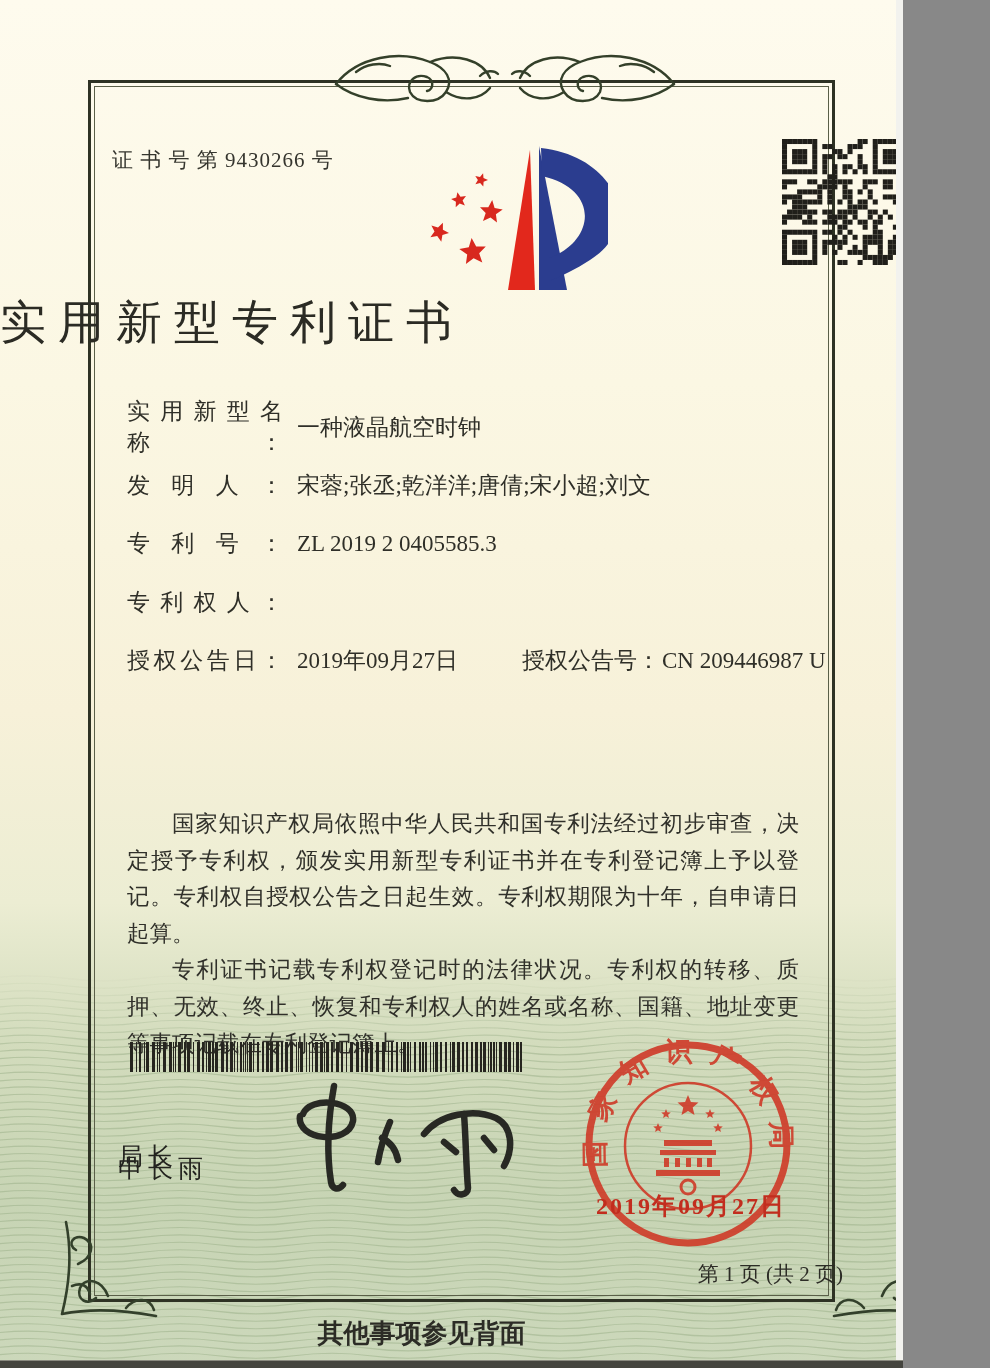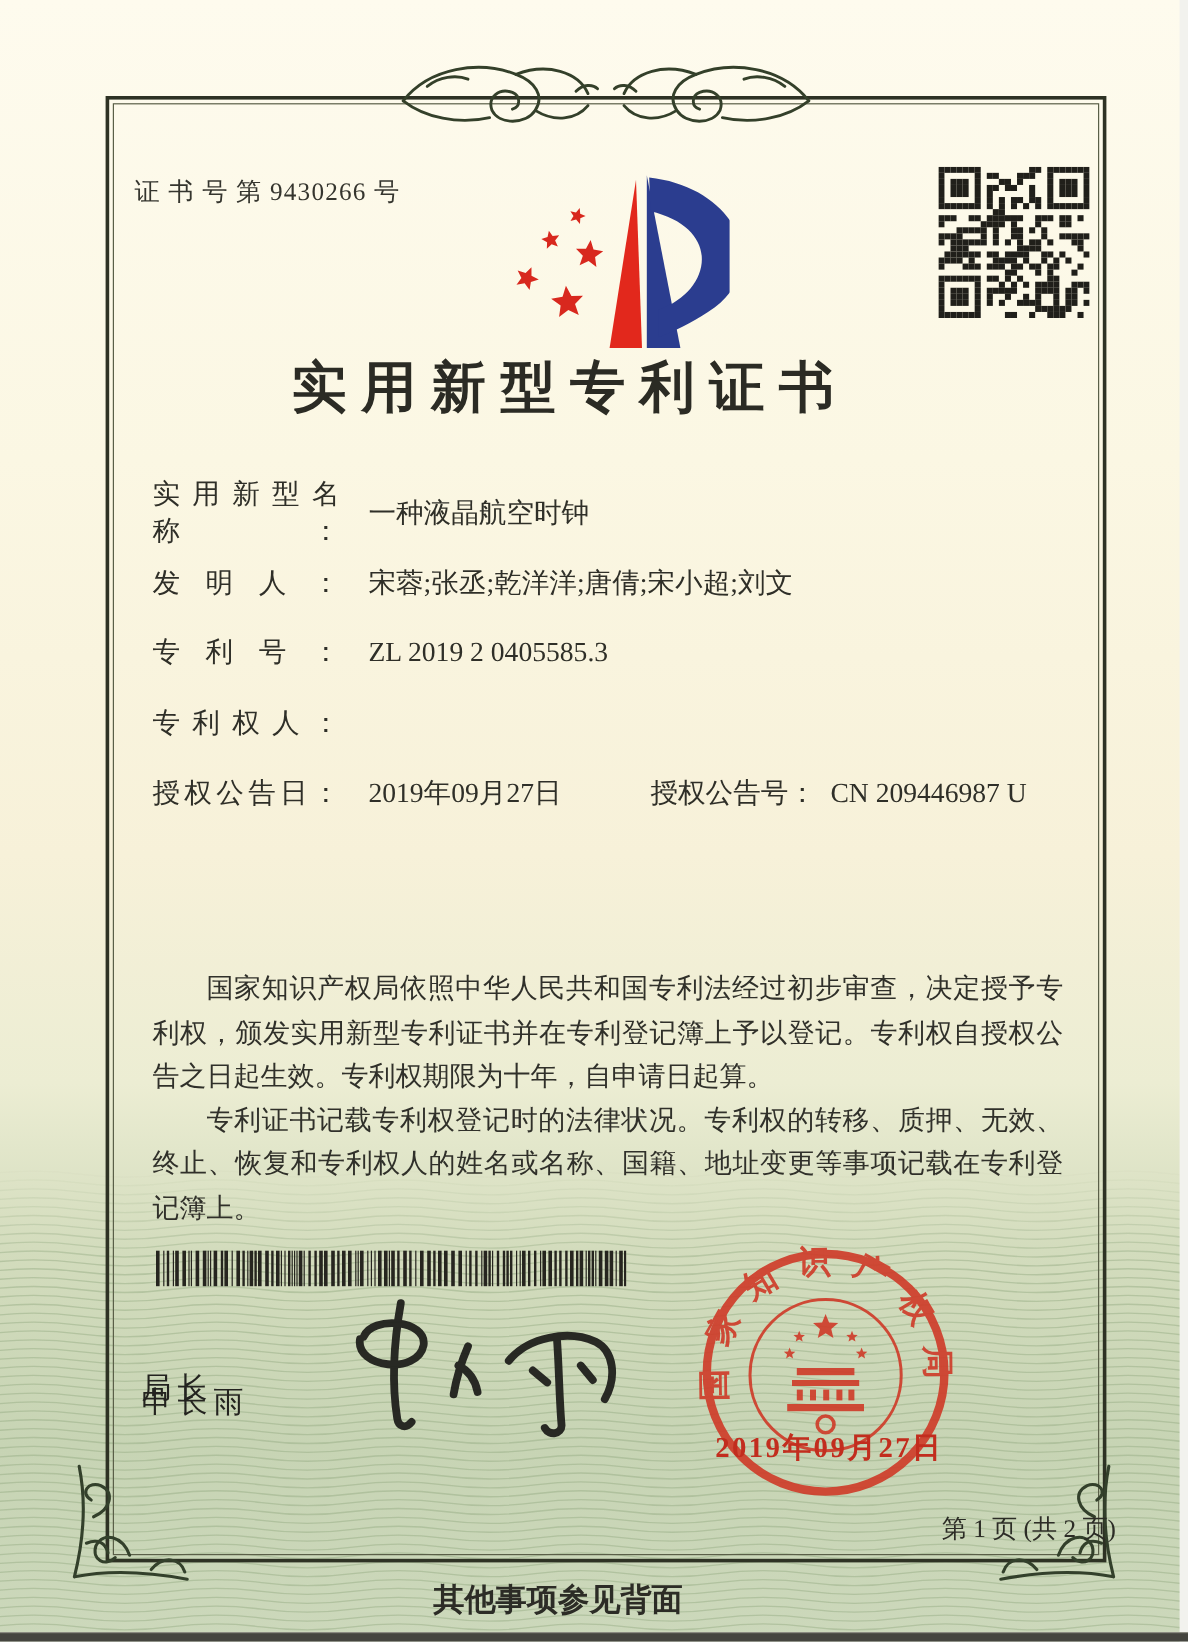--- a/index.html
+++ b/index.html
@@ -1,32 +1,32 @@
 <!DOCTYPE html>
 <html><head>
 <meta charset="utf-8">
 <style>
   html,body{margin:0;padding:0;}
   body{width:990px;height:1368px;overflow:hidden;background:#888;}
-  .paper{position:relative;width:990px;height:1368px;overflow:hidden;
+  .paper{position:relative;width:903px;height:1368px;overflow:hidden;
     font-family:"Liberation Serif","DejaVu Serif",serif;color:#2e2e27;
     background:linear-gradient(180deg,#fefbee 0%,#fbf7e3 28%,#f7f1d9 52%,#ecedd3 66%,#d3dcbd 76%,#c7d4b4 88%,#ccd8bb 100%);}
   .edge-right{position:absolute;right:0;top:0;width:7px;height:100%;background:#f2f2ee;z-index:6;}
   .edge-bottom{position:absolute;left:0;bottom:0;width:100%;height:7px;background:#45453f;z-index:6;box-shadow:0 -1px 0 #8a8a80;}
   .waves{position:absolute;left:0;top:930px;z-index:1;}
   .frame{position:absolute;left:88px;top:80px;right:68px;bottom:66px;border:3px solid #2e3224;z-index:2;}
   .frame::after{content:"";position:absolute;inset:3px;border:1px solid #5a5f48;}
   .ornament{position:absolute;z-index:3;}
   .content{position:absolute;inset:0;z-index:4;}
   .cert-no{position:absolute;left:112px;top:146px;font-size:21px;color:#35352e;letter-spacing:1px;}
   .logo{position:absolute;left:418px;top:132px;}
   .qr{position:absolute;left:782px;top:139px;}
-  .title{position:absolute;left:0;right:40px;top:292px;text-align:center;font-size:46px;font-weight:700;letter-spacing:12px;color:#2b2b24;}
+  .title{position:absolute;left:0;right:40px;top:292px;text-align:left;font-size:46px;font-weight:400;letter-spacing:12px;color:#2b2b24;}
   .fields{position:absolute;left:127px;top:398px;right:100px;}
-  .frow{height:58.4px;display:flex;align-items:center;font-size:23px;gap:10px;}
+  .frow{height:58.4px;display:flex;align-items:center;font-size:23px;}
   .flabel{display:inline-block;width:156px;text-align:justify;text-align-last:justify;flex:0 0 156px;color:#2f2f28;}
   .fvalue{margin-left:14px;white-space:nowrap;color:#2f2f28;}
   .grant2{margin-left:64px;}
   .paras{position:absolute;left:127px;right:104px;top:806px;font-size:22.5px;line-height:36.6px;text-align:justify;color:#30302a;}
   .paras p{margin:0;text-indent:2em;}
   .barcode{position:absolute;left:130px;top:1042px;}
   .signer-title{position:absolute;left:118px;top:1140px;font-size:25px;letter-spacing:5px;color:#23231f;font-family:"Liberation Sans","DejaVu Sans",sans-serif;}
   .signer-name{position:absolute;left:118px;top:1152px;font-size:25px;letter-spacing:5px;color:#23231f;font-family:"Liberation Sans","DejaVu Sans",sans-serif;}
   .signature{position:absolute;left:268px;top:1072px;}
   .seal{position:absolute;left:578px;top:1034px;opacity:.9;}

